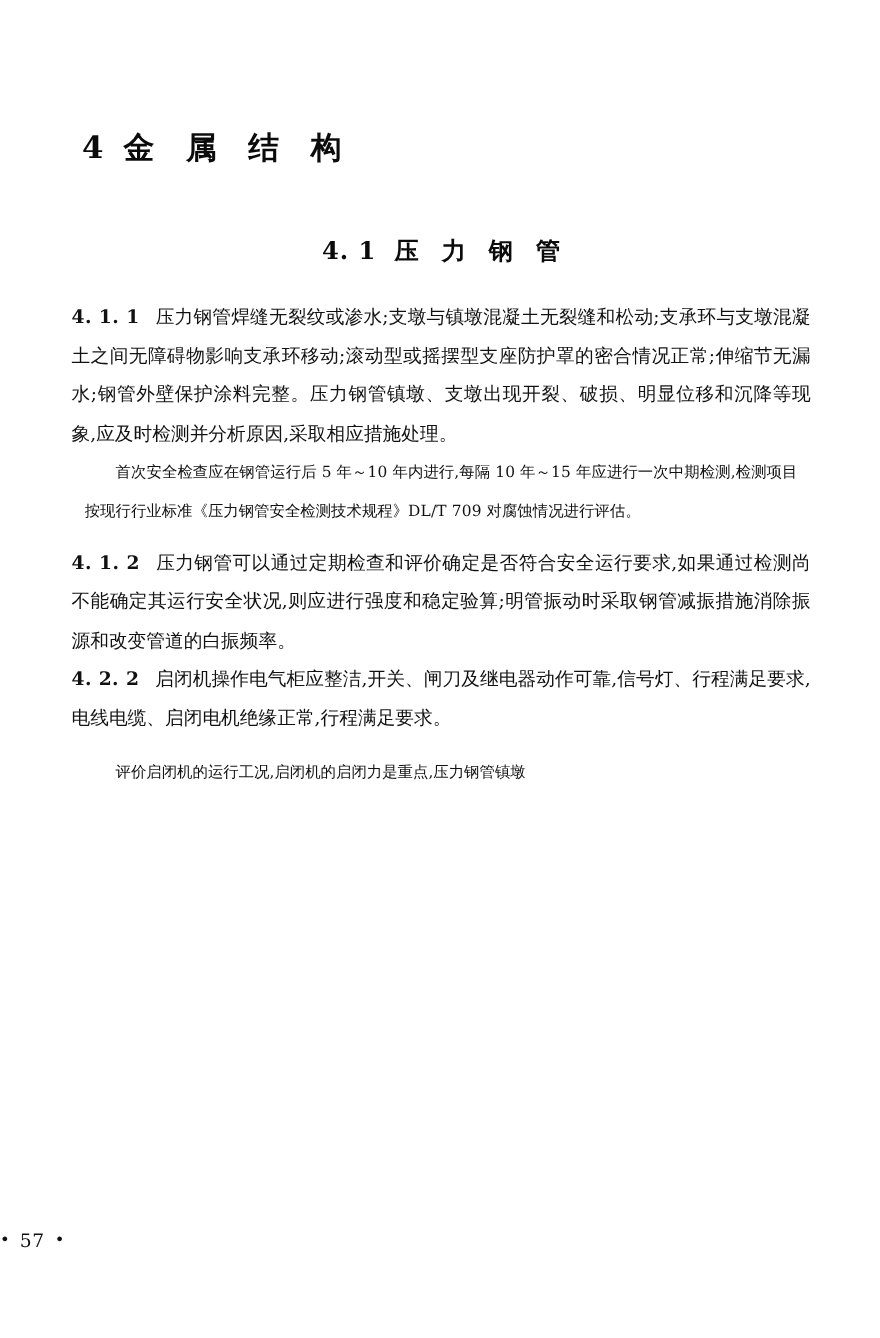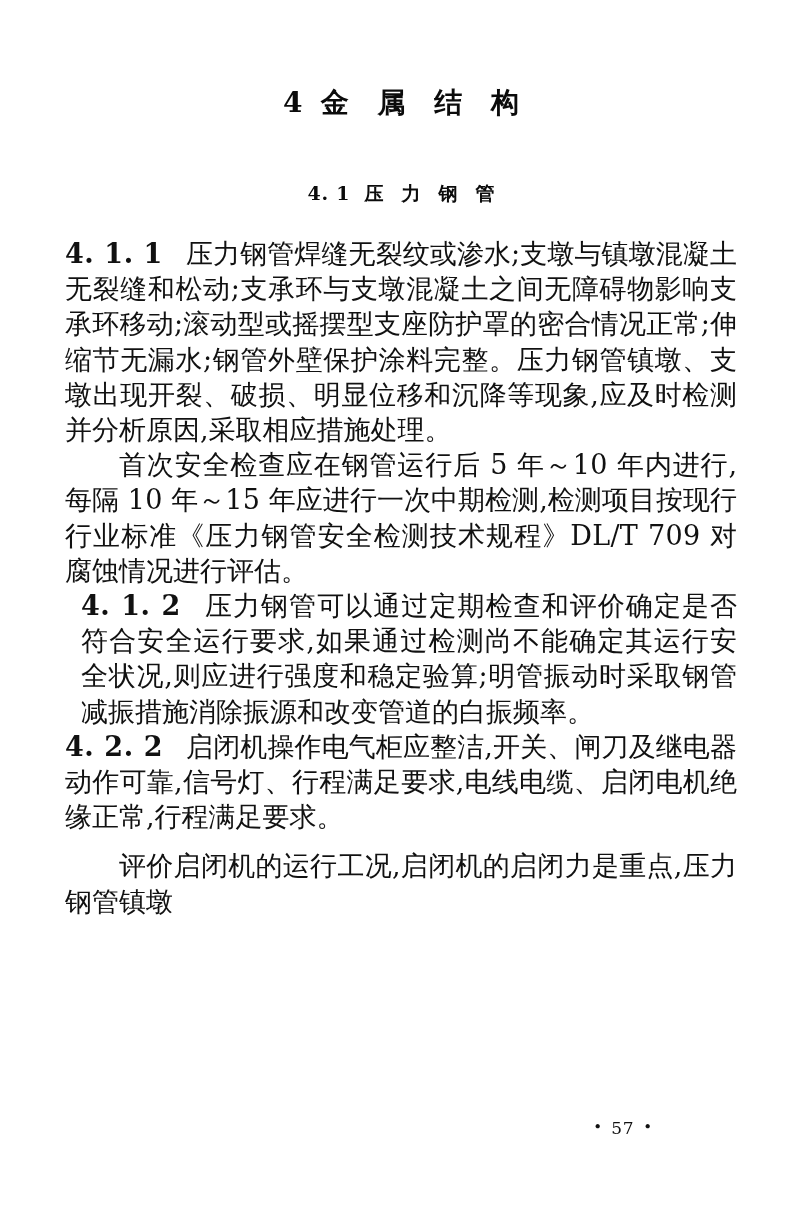--- a/index.html
+++ b/index.html
@@ -27,94 +27,93 @@
 
   .content {
     position: absolute;
     left: 65px;
     top: 0;
     width: 672px;
   }
 
   
   .chapter-title {
-    text-align: center;
     font-size: 28px;
     font-weight: bold;
     letter-spacing: 0.34em;
     margin: 0;
-    padding-top: 84px;
+    padding-top: 116px;
     padding-left: 0.34em;
     font-family: "DejaVu Serif", "Liberation Serif", serif;
     color: #0b0b0b;
   }
   .chapter-title .num {
     letter-spacing: 0.10em;
     padding-right: 0.55em;
   }
 
   
   .section-heading {
     text-align: center;
-    font-size: 19px;
+    font-size: 22px;
     font-weight: bold;
     letter-spacing: 0.30em;
     padding-left: 0.30em;
     color: #0b0b0b;
   }
   .section-heading .num {
     letter-spacing: 0.04em;
     padding-right: 0.75em;
   }
   #section-4-1 { margin-top: 59px; }
   #section-4-2 { margin-top: 42px; }
 
   
   .clause {
-    font-size: 27px;
+    font-size: 17px;
     line-height: 35.2px;
     text-align: justify;
     text-justify: inter-ideograph;
     margin: 0;
     color: #111111;
     text-indent: 0;
   }
   .clause .label {
     font-weight: bold;
     letter-spacing: 0.02em;
     padding-right: 0.85em;
   }
   .para {
-    font-size: 27px;
+    font-size: 14px;
     line-height: 35.2px;
     text-align: justify;
     text-justify: inter-ideograph;
-    margin: 0;
+    margin: 12px;
     text-indent: 2em;
     color: #111111;
   }
   .latin {
     font-family: "DejaVu Serif", "Liberation Serif", serif;
     letter-spacing: 0.01em;
   }
 
   #clause-4-1-1 { margin-top: 29px; }
   #para-first-inspection { margin-top: 0px; }
-  #clause-4-1-2 { margin-top: 0px; margin-left: 16px; }
+  #clause-4-1-2 { margin-top: 0px; }
   #clause-4-2-1 { margin-top: 26px; }
   #clause-4-2-2 { margin-top: 0px; }
   #para-hoist-evaluation { margin-top: 14px; }
 
   
   .footer {
     position: absolute;
     left: 0;
     top: 1118px;
     width: 652px;
-    text-align: right;
+    text-align: left;
     font-size: 17px;
     color: #111111;
     font-family: "DejaVu Serif", "Liberation Serif", serif;
     text-decoration: underline;
   }
   .footer .pg {
     display: inline-block;
     padding: 0 9px;
     letter-spacing: 0.04em;
   }

